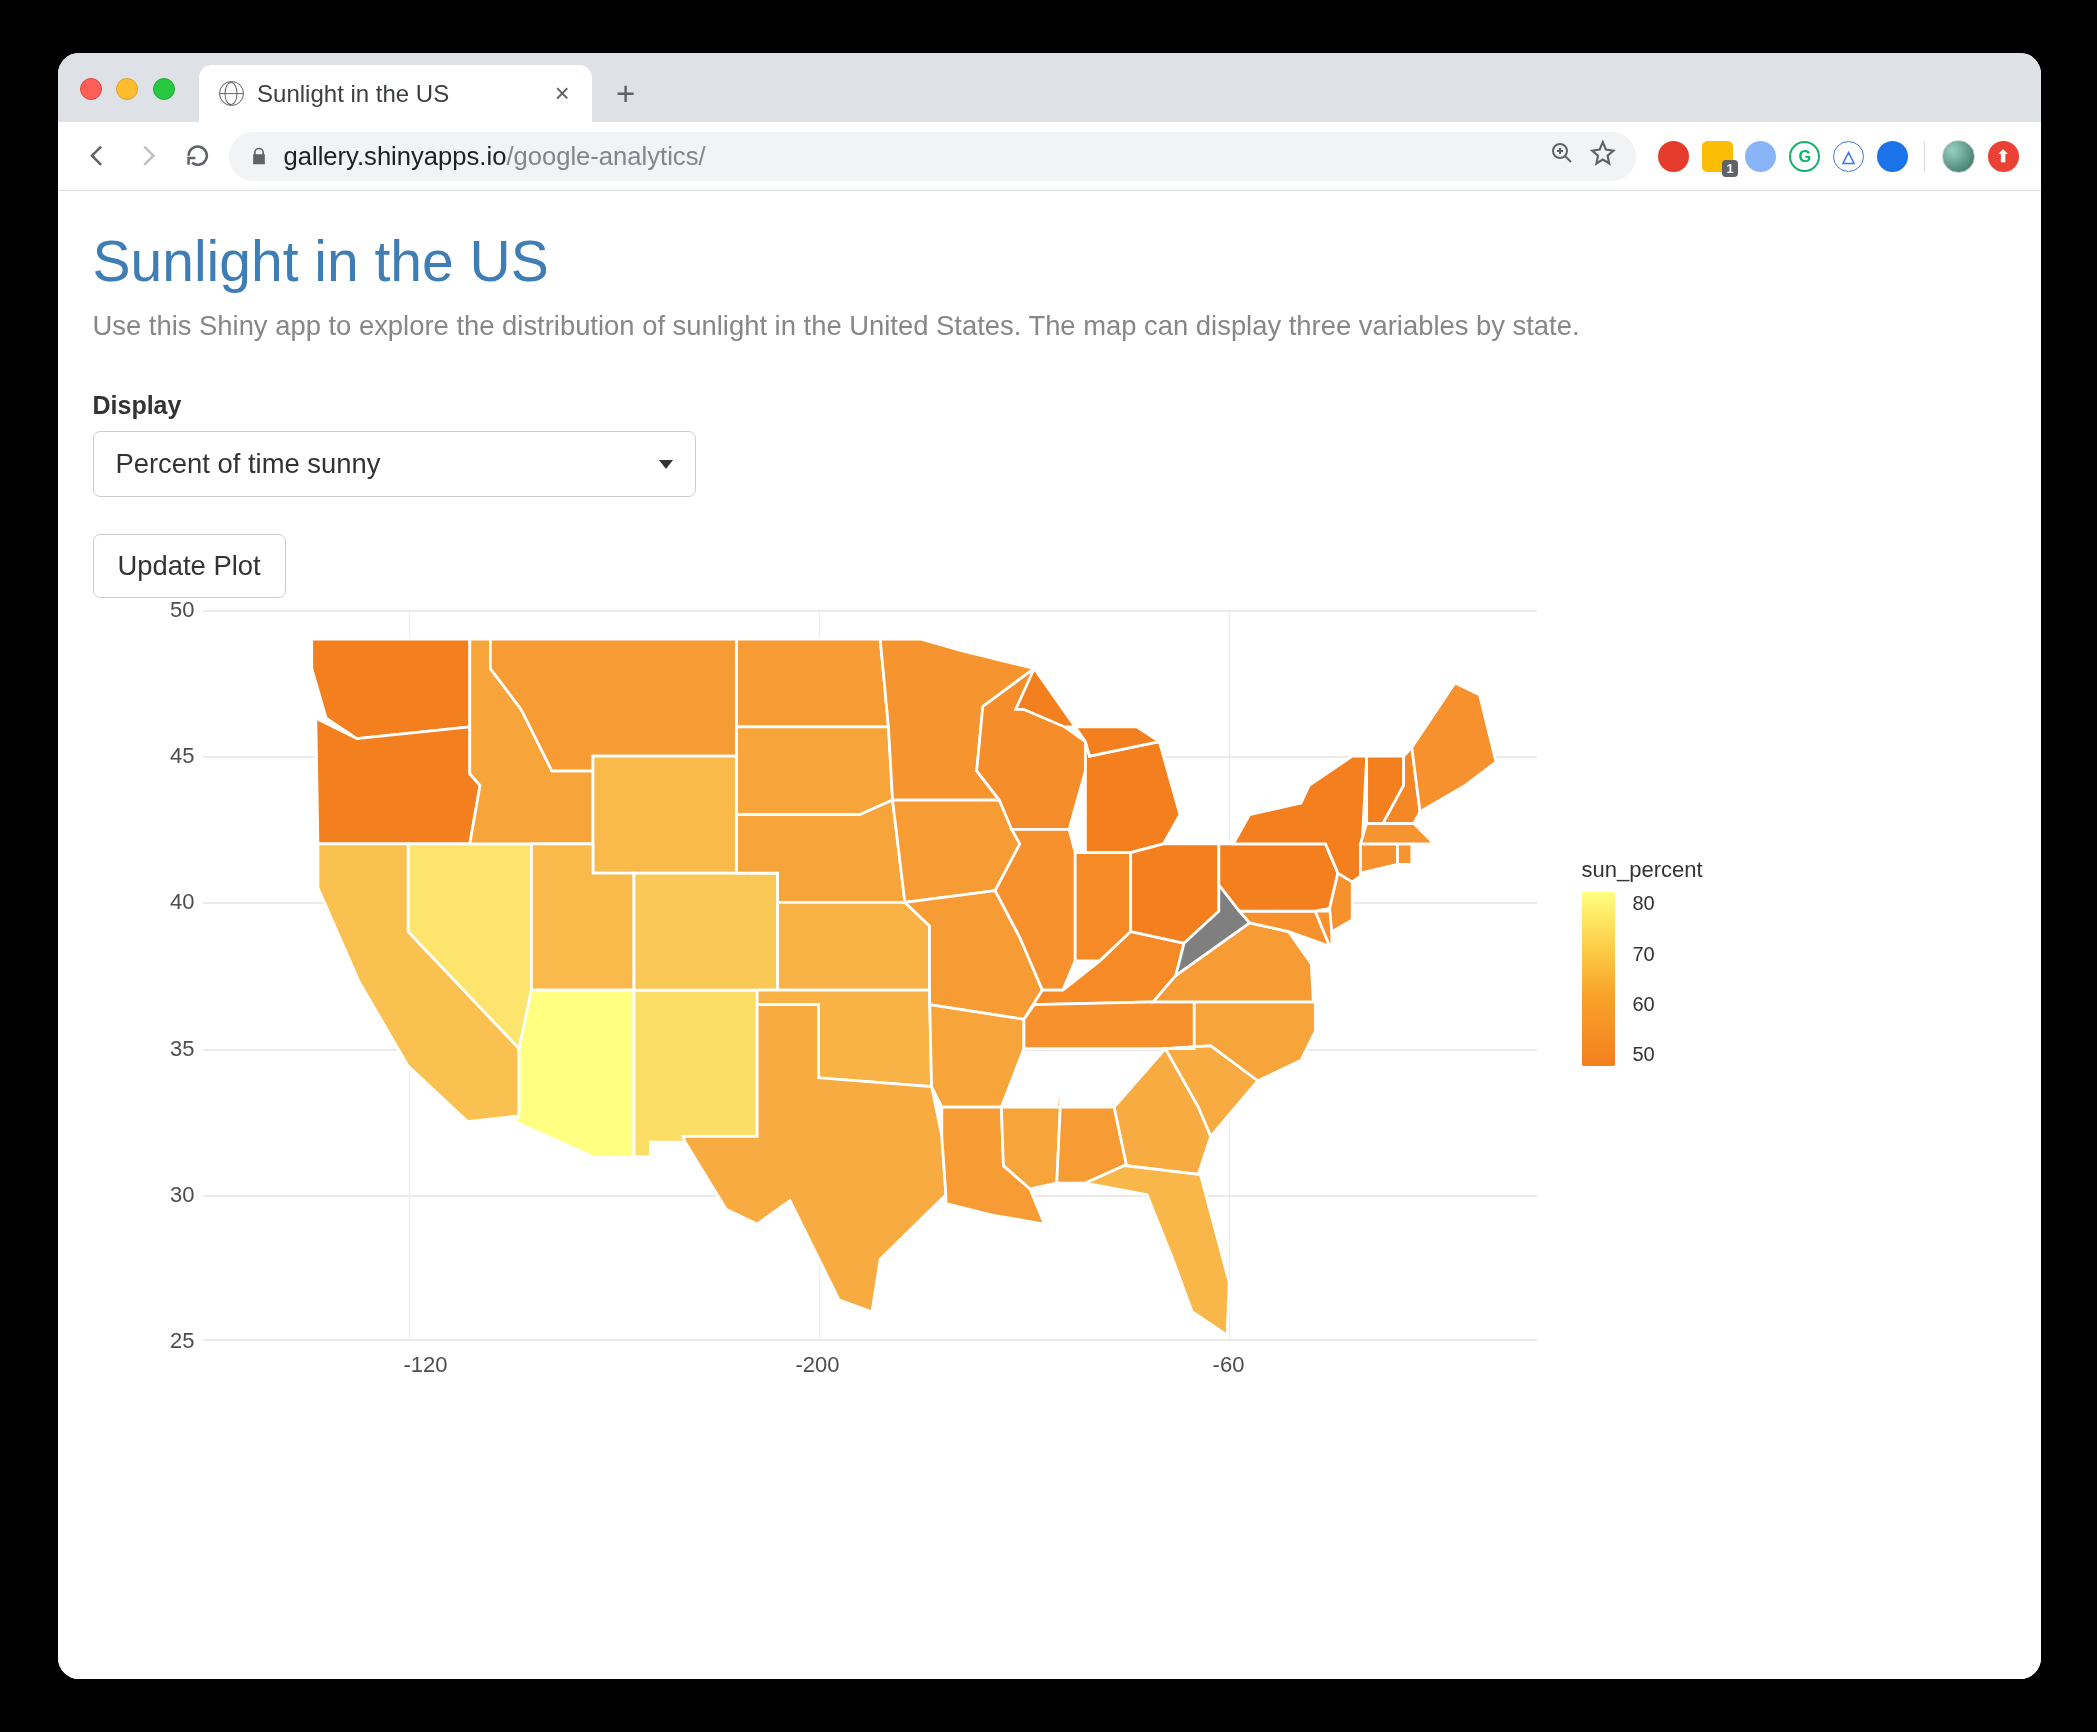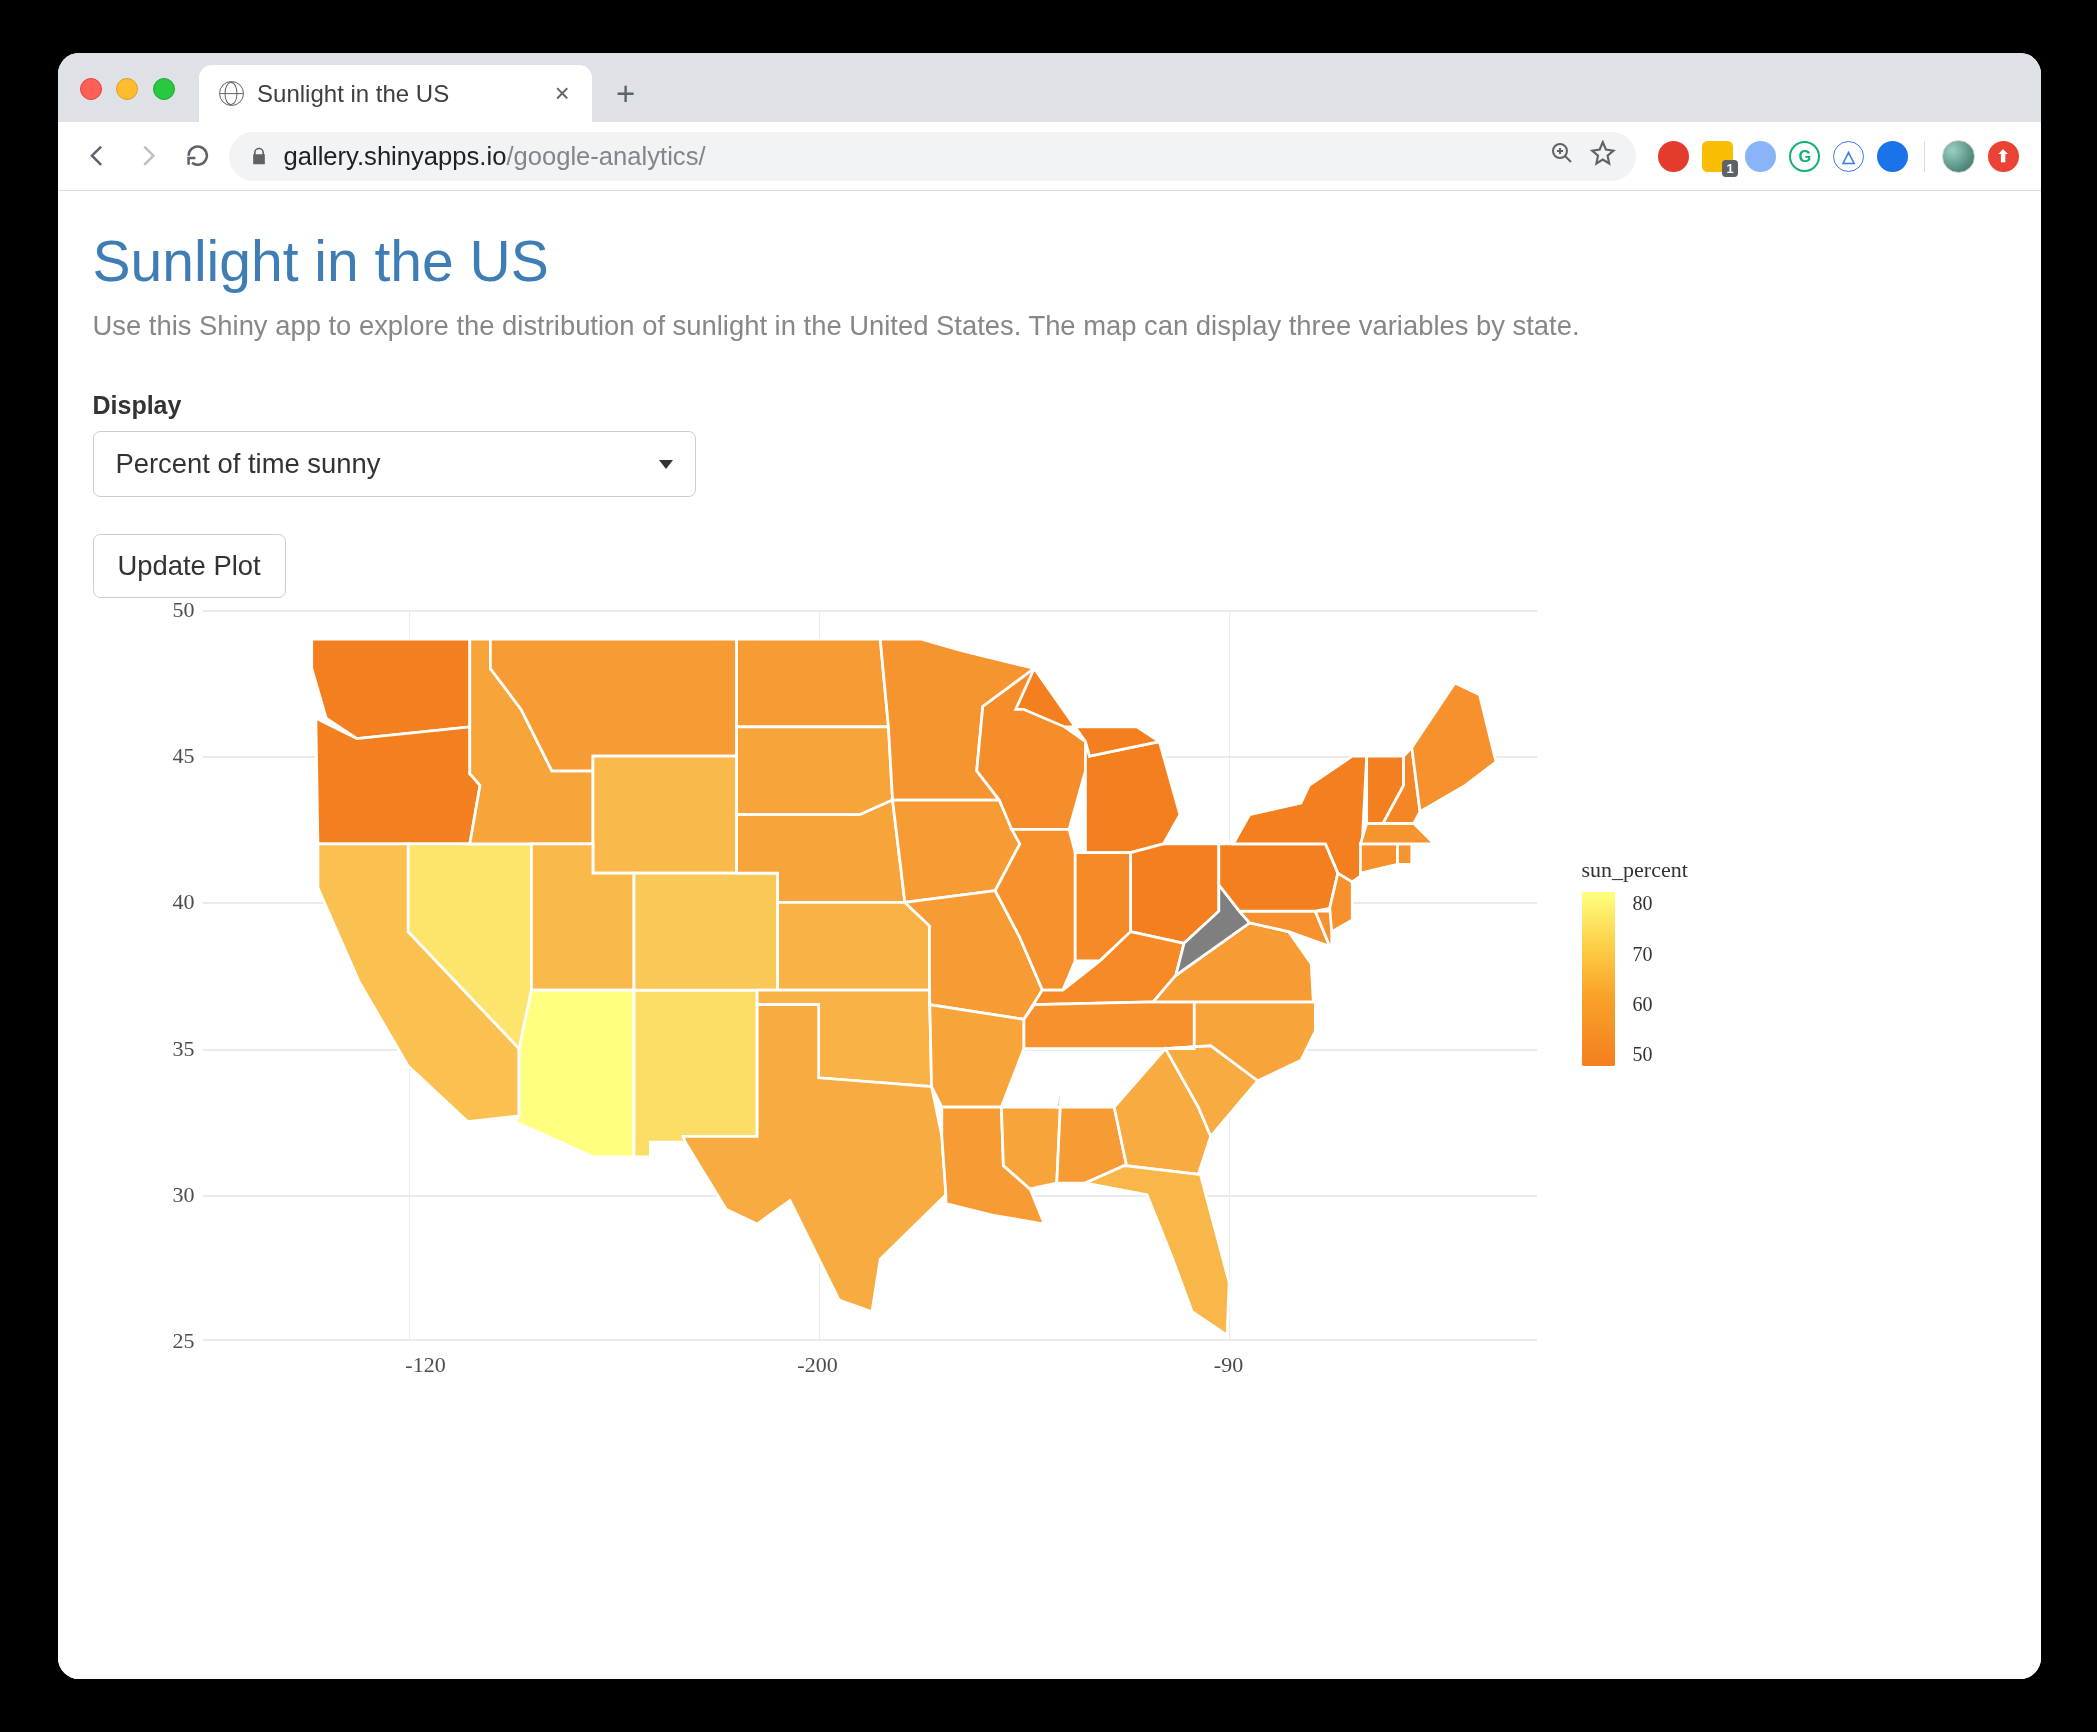--- a/index.html
+++ b/index.html
@@ -177,21 +177,20 @@
     padding: 14.6px 24px;
     font-size: 27.4px;
     color:#333;
     cursor:pointer;
     margin-bottom: 12.8px;
   }
   .plot-wrap {
     position:relative;
     width: 1608px;
     height: 795px;
-    font-family: Liberation Serif, serif;
   }
   .plot-panel {
     position:absolute;
     left: 110px;
     top: 0;
     width: 1334px;
     height: 731px;
     background:#fff;
   }
   .gridline { position:absolute; background:#ebebeb; }
@@ -372,21 +371,21 @@
         <span class="axis-label" style="top:146px">45</span>
         <span class="axis-label" style="top:292px">40</span>
         <span class="axis-label" style="top:439px">35</span>
         <span class="axis-label" style="top:585px">30</span>
         <span class="axis-label" style="top:731px">25</span>
       </div>
 
       <div class="axis-x">
         <span class="axis-label" style="left:333px">-120</span>
         <span class="axis-label" style="left:725px">-200</span>
-        <span class="axis-label" style="left:1136px">-90</span>
+        <span class="axis-label" style="left:1136px">-60</span>
       </div>
 
       <div class="legend">
         <div class="title">sun_percent</div>
         <div class="bar-wrap">
           <div class="bar"></div>
           <div class="ticks">
             <span>80</span>
             <span>70</span>
             <span>60</span>

